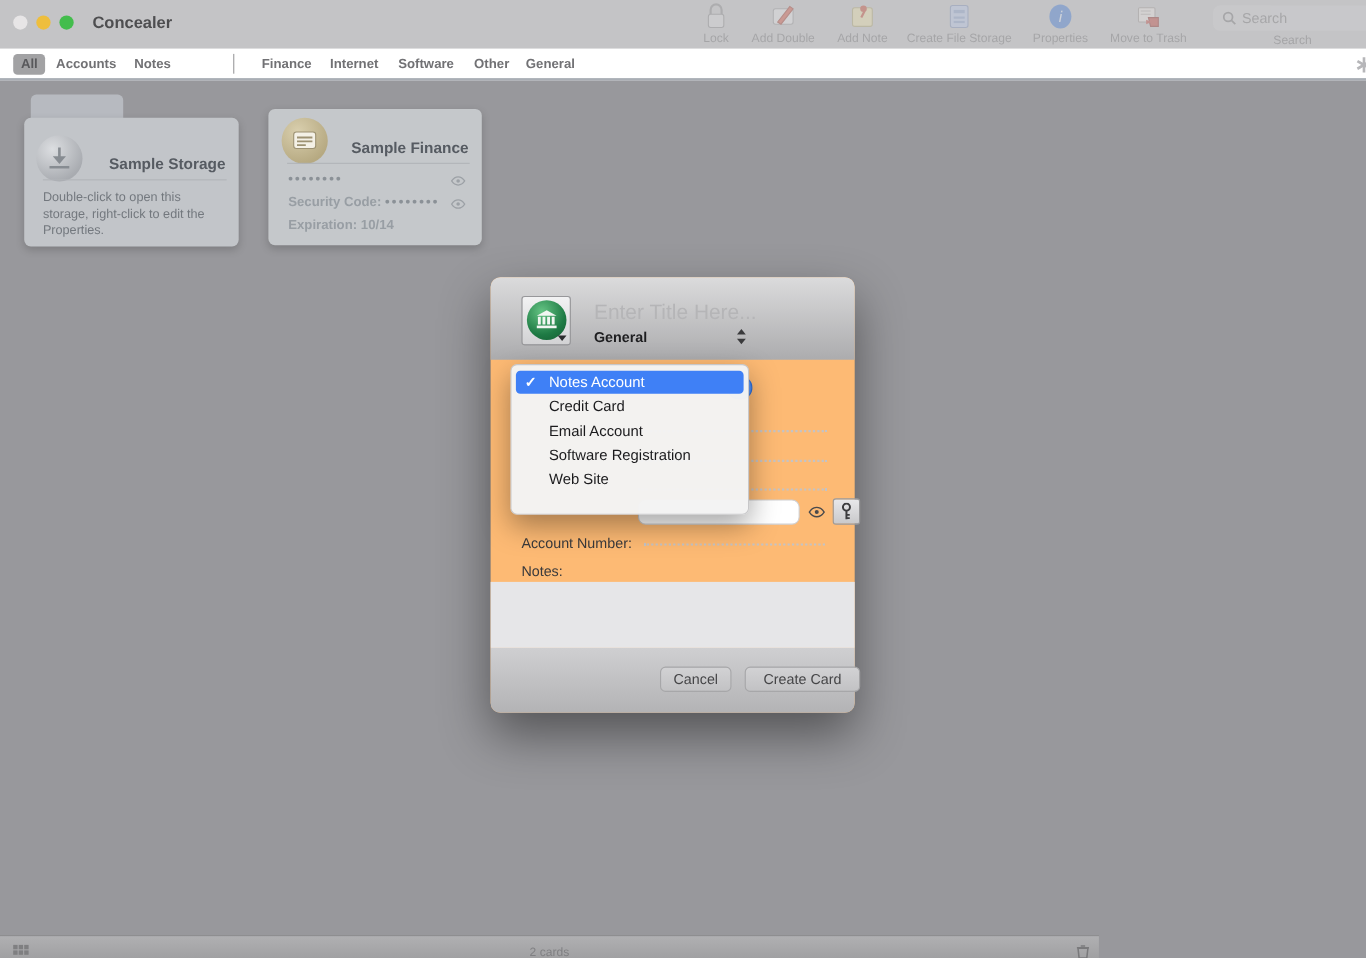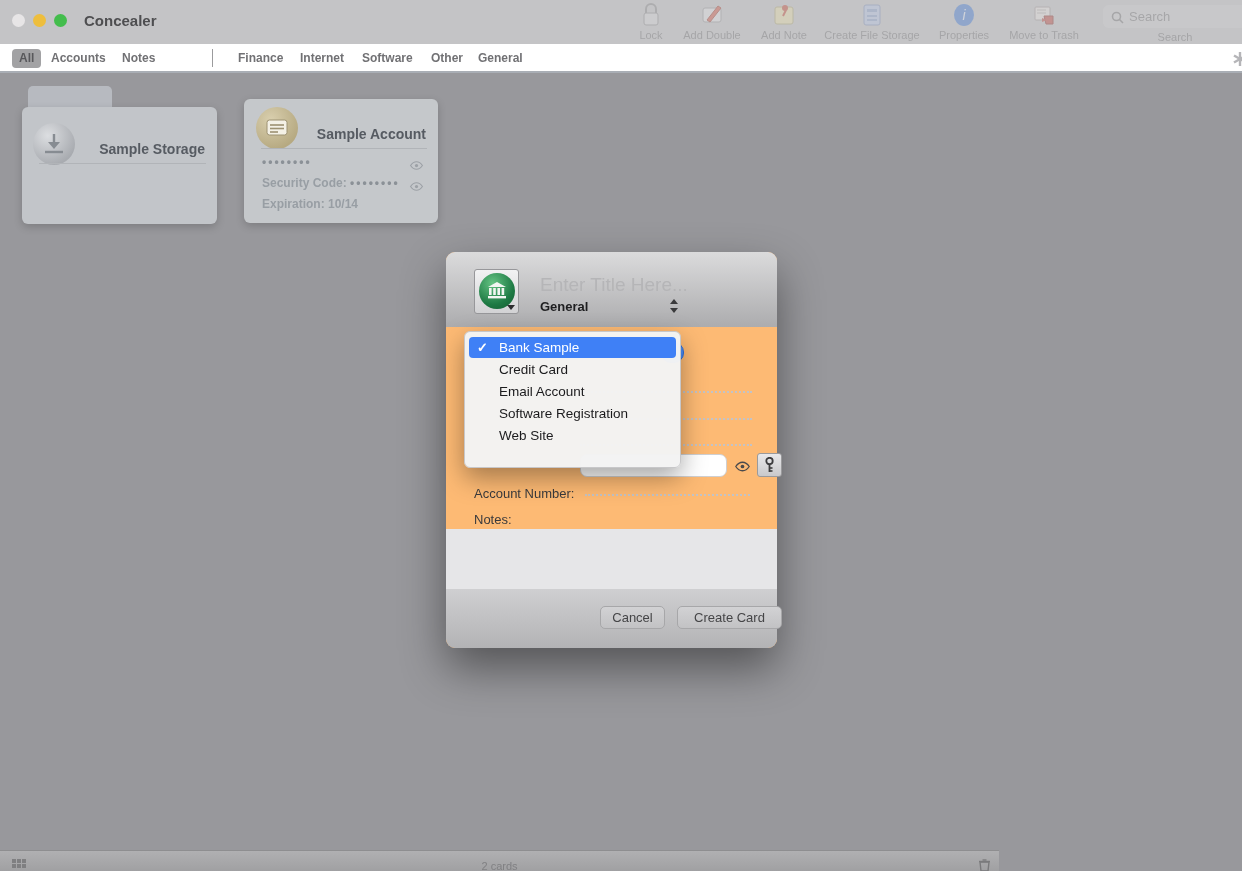--- a/index.html
+++ b/index.html
@@ -197,32 +197,33 @@
       <svg width="42" height="42" viewBox="0 0 42 42">
           <g stroke="#878c92" stroke-width="2.4" fill="#878c92">
             <path d="M21 11 v10" fill="none"></path>
             <path d="M15 19 l6 7 6 -7 z" stroke="none"></path>
             <path d="M12 29 h18" fill="none"></path>
           </g>
         </svg>
     </div>
     <span class="card-title" style="top:34px">Sample Storage</span>
     <div class="card-div" style="top:56px"></div>
+    <div class="storage-desc">Double-click to open this storage, right-click to edit the Properties.</div>
   </div>
 
   <div class="card account-card">
     <div class="card-circle circle-tan" style="left:12px;top:8px">
       <svg width="42" height="42" viewBox="0 0 42 42">
           <rect x="11" y="13" width="20" height="15" rx="2.5" fill="#f4f1e6" stroke="#9d9272"></rect>
           <line x1="14" y1="18" x2="28" y2="18" stroke="#9d9272" stroke-width="1.6"></line>
           <line x1="14" y1="21.5" x2="28" y2="21.5" stroke="#9d9272" stroke-width="1.6"></line>
           <line x1="14" y1="25" x2="22" y2="25" stroke="#9d9272" stroke-width="1.6"></line>
         </svg>
     </div>
-    <span class="card-title" style="top:27px">Sample Account</span>
+    <span class="card-title" style="top:27px">Sample Finance</span>
     <div class="card-div" style="top:49px"></div>
 
     <div class="acct-row" style="top:56px">
       <span class="dots">••••••••</span>
     </div>
     <span class="row-eye" style="top:58px">
       <svg width="15" height="11" viewBox="0 0 24 16">
           <path d="M12 2 C6.5 2 2.5 8 2.5 8 C2.5 8 6.5 14 12 14 C17.5 14 21.5 8 21.5 8 C21.5 8 17.5 2 12 2 Z" fill="none" stroke="#8f949a" stroke-width="1.8"></path>
           <circle cx="12" cy="8" r="2.6" fill="#8f949a"></circle>
         </svg>
@@ -297,21 +298,21 @@
 
     <div class="dlg-footer">
       <div class="dlg-btn btn-cancel">Cancel</div>
       <div class="dlg-btn btn-create">Create Card</div>
     </div>
   </div>
 
   <div class="menu">
     <div class="mitem sel">
       <span class="mcheck">✓</span>
-      <span>Bank Sample</span>
+      <span>Notes Account</span>
     </div>
     <div class="mitem"><span>Credit Card</span></div>
     <div class="mitem"><span>Email Account</span></div>
     <div class="mitem"><span>Software Registration</span></div>
     <div class="mitem"><span>Web Site</span></div>
   </div>
 
   <div class="statusbar">
     <span class="grid-icon">
         <span></span>

